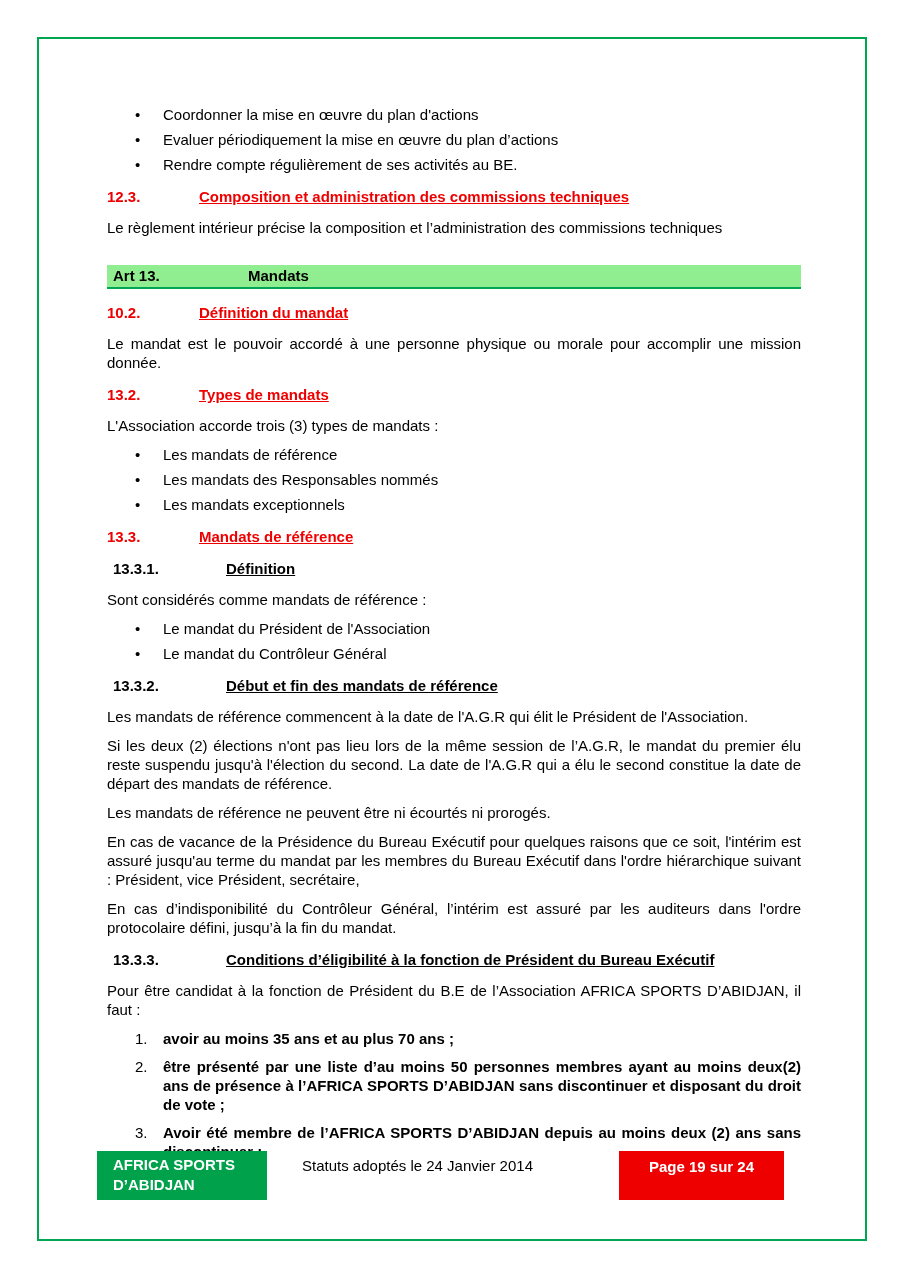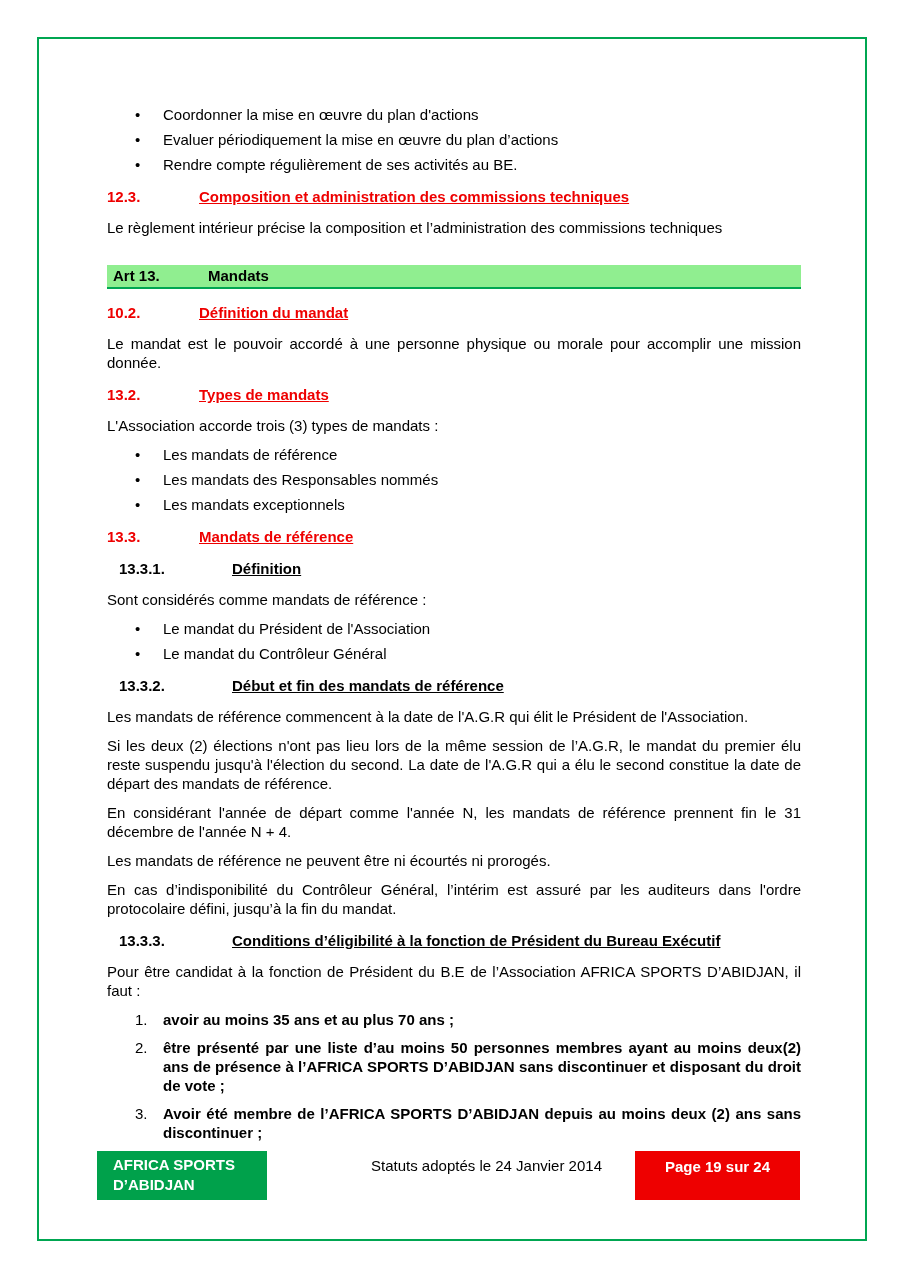--- a/index.html
+++ b/index.html
@@ -26,47 +26,48 @@
     font-size:15px;line-height:19px;
   }
   p.body{margin:10px 0;text-align:justify;}
   .bullets{margin:0 0 4px 0;}
   .bullet-item{display:flex;margin-bottom:6px;}
   .bullet-mark{margin-left:28px;width:28px;flex:none;}
   .bullet-text{flex:1;}
   .h2{display:flex;font-weight:bold;color:var(--red);margin:13px 0 12px 0;gap:36px;}
   .h2 .num{width:56px;flex:none;}
   .h2 .title{text-decoration:underline;}
-  .h3{display:flex;font-weight:bold;color:var(--ink);margin:13px 0 12px 12px;}
+  .h3{display:flex;font-weight:bold;color:var(--ink);margin:13px 0 12px 6px;}
   .h3 .num{width:113px;flex:none;}
   .h3 .title{text-decoration:underline;}
   .art-band{
     display:flex;font-weight:bold;
     background:var(--band-bg);
     border-bottom:2px solid var(--frame-green);
     padding:1px 0 2px 6px;
     margin:28px 0 14px 0;
+    gap:40px;
   }
   .art-band .num{width:95px;flex:none;}
   .cond-list{margin-top:4px;}
   .cond-item{display:flex;margin-bottom:9px;}
   .cond-num{margin-left:28px;width:28px;flex:none;}
   .cond-text{flex:1;text-align:justify;font-weight:bold;}
   .footer-org{
     position:absolute;left:97px;top:1151px;width:170px;height:49px;
     background:var(--footer-green);color:#ffffff;font-weight:bold;
     font-size:15px;line-height:20px;
     box-sizing:border-box;padding:4px 10px 0 16px;
   }
   .footer-center{
     position:absolute;left:302px;top:1157px;width:300px;
-    text-align:right;font-size:15px;
+    text-align:left;font-size:15px;
   }
   .footer-page{
-    position:absolute;left:635px;top:1151px;width:165px;height:49px;
+    position:absolute;left:619px;top:1151px;width:165px;height:49px;
     background:var(--red);color:#ffffff;font-weight:bold;
     font-size:15px;box-sizing:border-box;text-align:center;padding-top:7px;
   }
 </style>
 </head>
 <body>
 
 <div class="page">
   <div class="frame">
     <div class="content">
@@ -150,22 +151,22 @@
         </div>
       </div>
 
       <div class="h3">
         <span class="num">13.3.2.</span>
         <span class="title">Début et fin des mandats de référence</span>
       </div>
 
       <p class="body">Les mandats de référence commencent à la date de l'A.G.R qui élit le Président de l'Association.</p>
       <p class="body">Si les deux (2) élections n'ont pas lieu lors de la même session de l’A.G.R, le mandat du premier élu reste suspendu jusqu'à l'élection du second. La date de l'A.G.R qui a élu le second constitue la date de départ des mandats de référence.</p>
-      <p class="body">En considérant l'année de départ comme l'année N, les mandats de référence prennent fin le 31 décembre de l'année N + 4.</p>
       <p class="body">Les mandats de référence ne peuvent être ni écourtés ni prorogés.</p>
+      <p class="body">En cas de vacance de la Présidence du Bureau Exécutif pour quelques raisons que ce soit, l'intérim est assuré jusqu'au terme du mandat par les membres du Bureau Exécutif dans l'ordre hiérarchique suivant : Président, vice Président, secrétaire,</p>
       <p class="body">En cas d’indisponibilité du Contrôleur Général, l’intérim est assuré par les auditeurs dans l'ordre protocolaire défini, jusqu’à la fin du mandat.</p>
 
       <div class="h3">
         <span class="num">13.3.3.</span>
         <span class="title">Conditions d’éligibilité à la fonction de Président du Bureau Exécutif</span>
       </div>
 
       <p class="body">Pour être candidat à la fonction de Président du B.E de l’Association AFRICA SPORTS D’ABIDJAN, il faut :</p>
 
       <div class="cond-list">

